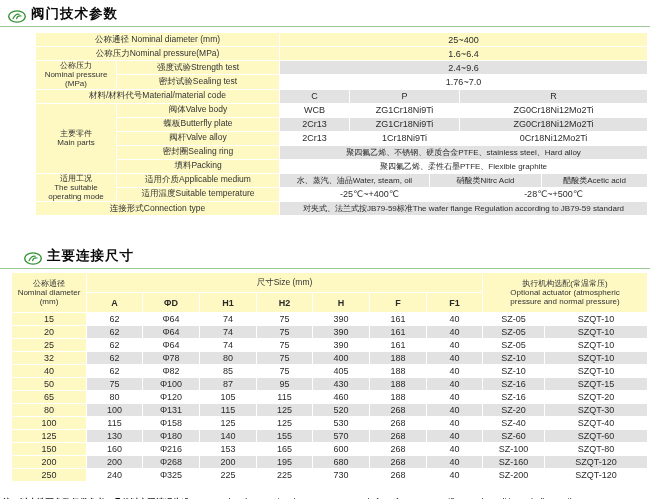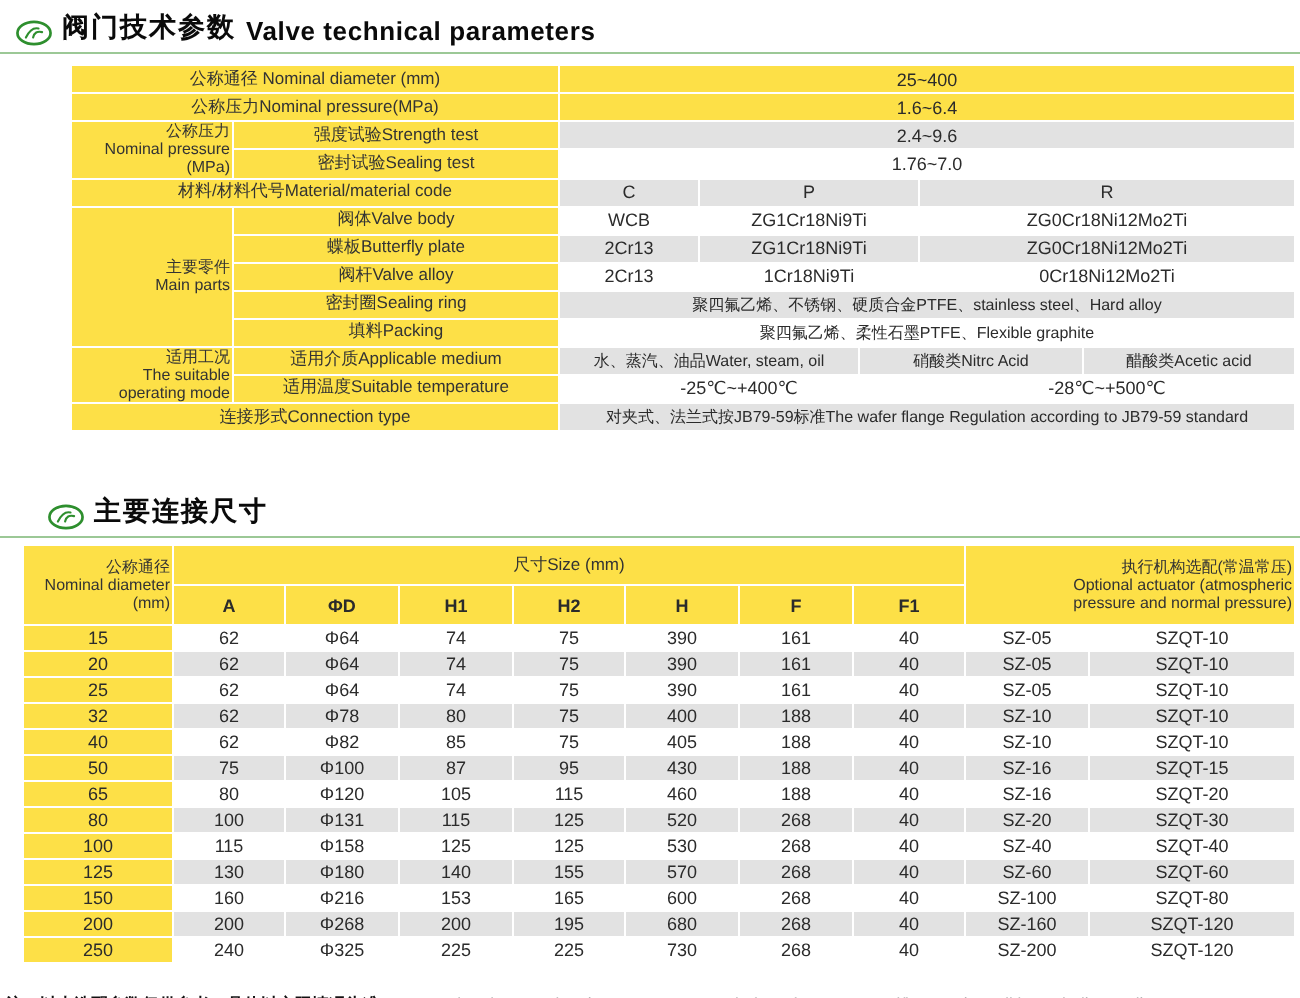--- a/index.html
+++ b/index.html
@@ -16,46 +16,45 @@
   }
   .sec-head .zh{font-size:13.5px;font-weight:bold;color:#0a0a0a;letter-spacing:1px;}
   .sec-head .en{font-size:13px;font-weight:bold;color:#0a0a0a;letter-spacing:0.3px;}
   .logo{width:18px;height:13px;flex:0 0 auto;}
   
   table{border-collapse:separate;border-spacing:1px;table-layout:fixed;}
   td{
     text-align:center;vertical-align:middle;overflow:hidden;
     font-size:9px;color:#2b2b2b;padding:0 1px;
   }
-  .green{background:#fde047;}
+  .green{background:#fef9c3;}
   .gray{background:#e2e2e2;}
   .white{background:#ffffff;}
   .lbl{font-size:8.5px;color:#333;}
-  .ml{white-space:pre-line;line-height:1.15;font-size:8px;text-align:right;}
+  .ml{white-space:pre-line;line-height:1.15;font-size:8px;}
   .sm{font-size:8px;}
   #t1{width:613px;margin:5px 0 0 35px;}
   #t1 tr{height:13px;}
   #t2{width:637px;margin:3px 0 0 11px;}
   #t2 tr.hrow{height:19px;}
   #t2 tr{height:12px;}
   #t2 .colhdr{font-weight:bold;font-size:9px;}
   .sec2{margin-top:26px;padding-left:24px;}
   .note{margin:15px 0 0 3px;font-size:8.5px;color:#111;}
   .note .nzh{font-weight:bold;}
 </style>
 </head>
 <body>
 
 <div class="sec-head">
   <svg class="logo" viewBox="0 0 20 14">
     <ellipse cx="10" cy="7" rx="9.2" ry="6.2" fill="none" stroke="#2e8f2e" stroke-width="1.5"></ellipse>
     <path d="M5.5 9.5 Q8.5 3.5 12.5 4.5 M9.5 9.5 Q10.5 5.5 14.5 6.5" fill="none" stroke="#2e8f2e" stroke-width="1.2" stroke-linecap="round"></path>
   </svg>
   <span class="zh">阀门技术参数</span>
-  <span class="en">Valve technical parameters</span>
 </div>
 
 <table id="t1">
   <colgroup>
     <col style="width:80px">
       <col style="width:162px">
       <col style="width:69px">
     <col style="width:79px">
       <col style="width:29px">
       <col style="width:81px">

